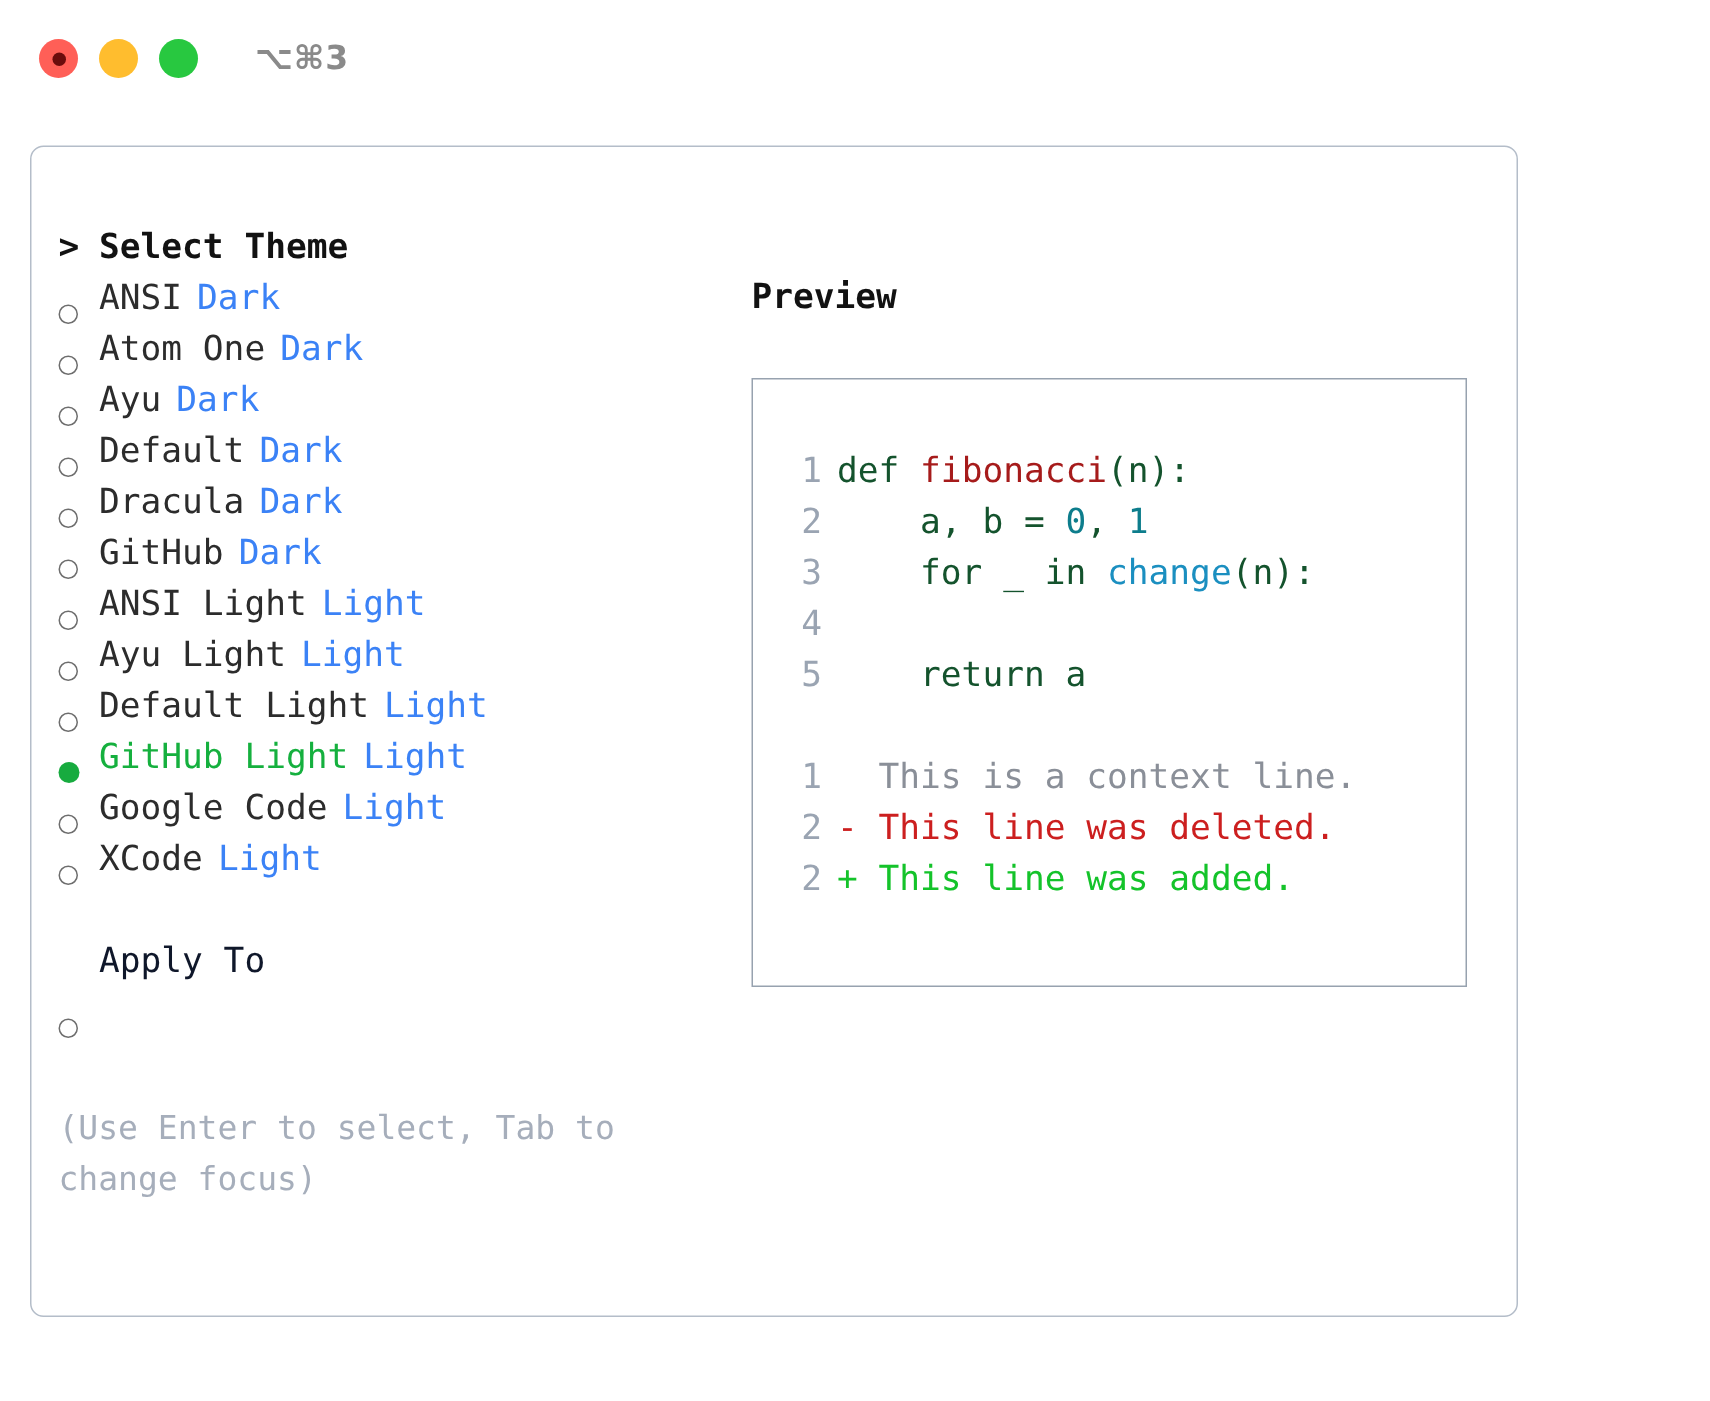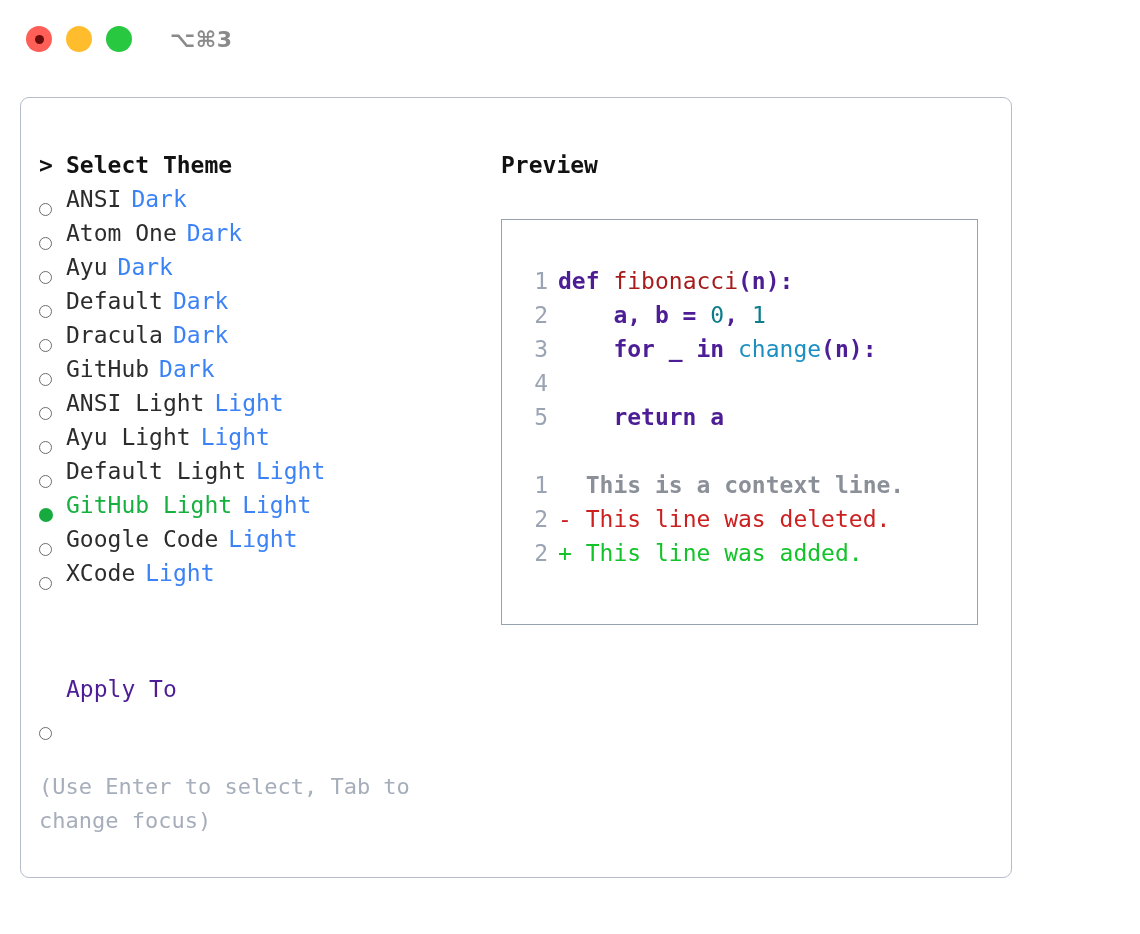--- a/index.html
+++ b/index.html
@@ -140,49 +140,49 @@
   .opt-tag {
     color: #3b82f6;
     margin-left: 10px;
     margin-top: 26px;
   }
 
   .subhead {
     height: 34px;
     line-height: 34px;
     font-size: 23px;
-    color: #4c1d95;
+    color: #0f172a;
     padding-left: 27px;
     white-space: pre;
-    margin-top: 48px;
   }
 
   .spacer-row { height: 34px; }
 
   .hint {
-    margin-top: 30px;
+    margin-top: 44px;
     font-size: 22px;
     line-height: 34px;
     color: #a6aebb;
     width: 410px;
     white-space: pre-wrap;
   }
 
   
   .right-col {
     position: absolute;
     left: 480px; top: 50px;
     width: 490px;
   }
   .preview-title {
     font-size: 23px;
     font-weight: bold;
     color: #121212;
     height: 34px;
     line-height: 34px;
+    margin-top: 33px;
   }
   .preview-box {
     margin-top: 37px;
     width: 477px;
     height: 406px;
     border: 1.6px solid #97a2af;
     box-sizing: border-box;
     background: #ffffff;
     padding: 44px 0 0 20px;
   }
@@ -202,22 +202,22 @@
     text-align: right;
     color: #9aa4b2;
     margin-right: 10px;
   }
   .code-body { white-space: pre; }
   .blank-line { height: 34px; }
 
   .tok-fn   { color: #a61b1b; }
   .tok-num  { color: #0d7d8c; }
   .tok-call { color: #1b8fc0; }
-  .tok-plain{ color: #4c1d95; font-weight: bold; }
-  .tok-ctx  { color: #8a8f98; font-weight: bold; }
+  .tok-plain{ color: #14532d; }
+  .tok-ctx  { color: #8a8f98; }
   .tok-del  { color: #cc1f1f; text-align: right; }
   .tok-add  { color: #14c32a; }
 </style>
 </head>
 <body>
 
 <div class="window">
 
   <div class="titlebar">
     <div class="lights">

